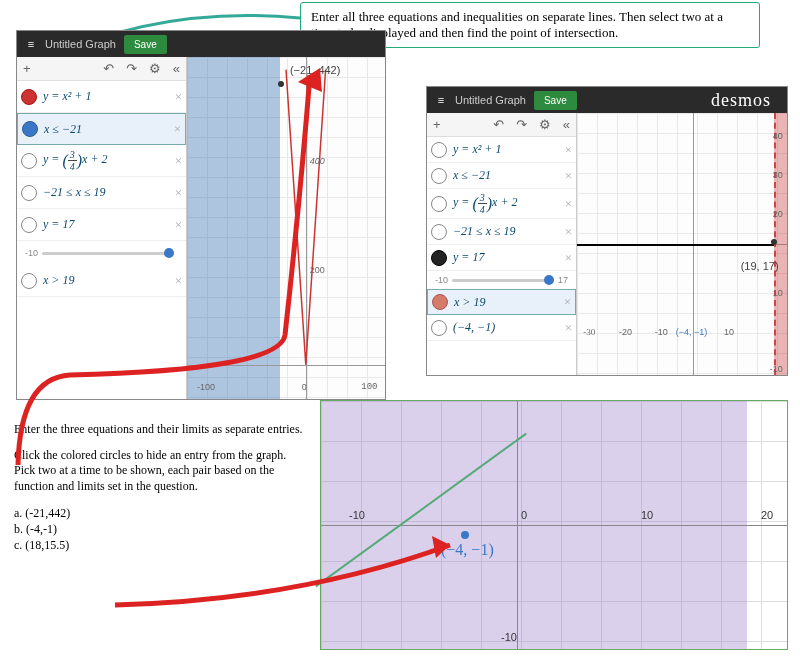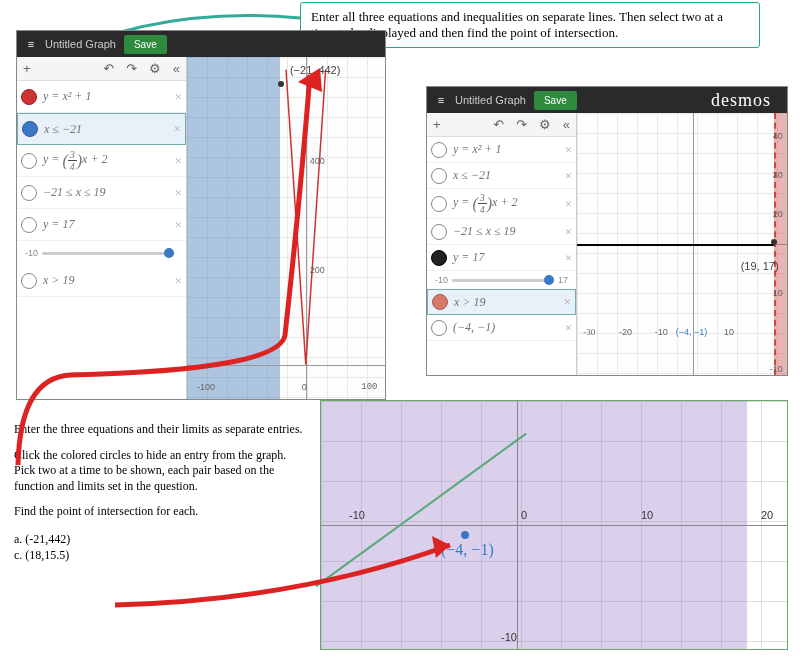--- a/index.html
+++ b/index.html
@@ -56,21 +56,21 @@
     position: relative;
   }
   .expr-row .circle {
     width: 16px; height: 16px; border-radius: 50%; border: 1px solid #888;
     margin-right: 6px; flex-shrink: 0;
   }
   .expr-row .circle.red { background: #c33; border-color: #a11; }
   .expr-row .circle.blue { background: #3a78c7; border-color: #2a5a97; }
   .expr-row .circle.black { background: #222; border-color: #000; }
   .expr-row .circle.peach { background: #d67a6a; border-color: #a55; }
-  .expr-row .expr-text { flex: 1; color: #737373; }
+  .expr-row .expr-text { flex: 1; color: #0c4a6e; }
   .expr-row .del-x { color: #aaa; font-size: 13px; cursor: pointer; font-style: normal; }
   .expr-row.selected { background: #e8f0fa; border: 1px solid #7aa; }
   
   .slider-row { height: 24px; display: flex; align-items: center; padding: 0 8px; font-size: 9px; color: #888; }
   .slider-track { flex: 1; height: 3px; background: #ccc; margin: 0 4px; position: relative; border-radius: 2px; }
   .slider-thumb { width: 10px; height: 10px; background: #3a78c7; border-radius: 50%; position: absolute; top: -4px; }
   
   .graph-area {
     flex: 1; position: relative; background: #fdfdfd;
     background-image: linear-gradient(#e8e8e8 1px, transparent 1px),
@@ -192,21 +192,21 @@
     </div>
     <div class="graph-area">
       <div class="shade-blue" style="left:0; width:47%; top:0; bottom:0;"></div>
       <div class="axis-v" style="left:60%;"></div>
       <div class="axis-h" style="top:90%;"></div>
       <svg class="parabola-svg" viewBox="0 0 200 340">
         <path d="M 100 10 Q 120 300 120 308 Q 120 300 140 10" stroke="#c33" stroke-width="1.5" fill="none"></path>
       </svg>
       <div style="position:absolute; left:46%; top:7%; width:6px; height:6px; background:#333; border-radius:50%;"></div>
       <div class="point-label" style="left:52%; top:2%;">(−21, 442)</div>
-      <div class="tick-label" style="left:62%; top:26%;">400</div>
+      <div class="tick-label" style="left:62%; top:26%;font-style:italic;">400</div>
       <div class="tick-label" style="left:62%; top:58%;">200</div>
       <div class="tick-label" style="left:5%; top:92%;">-100</div>
       <div class="tick-label" style="left:58%; top:92%;">0</div>
       <div class="tick-label" style="left:88%; top:92%;font-family:Liberation Mono, monospace;">100</div>
     </div>
   </div>
 </div>
 
 <div class="desmos-panel-2">
   <div class="desmos-header">
@@ -288,23 +288,23 @@
       <div class="tick-label" style="left:37%; top:78%;">-10</div>
       <div class="tick-label" style="left:70%; top:78%;">10</div>
       <div class="tick-label" style="left:47%; top:78%; color:#3a78c7;">(−4, −1)</div>
     </div>
   </div>
 </div>
 
 <div class="instructions">
   <p>Enter the three equations and their limits as separate entries.</p>
   <p>Click the colored circles to hide an entry from the graph.  Pick two at a time to be shown, each pair based on the function and limits set in the question.</p>
-  <p>Find the point of intersection for each.</p>
   <div class="answers">
     <div>a.  (-21,442)</div>
+    <div>b.  (-4,-1)</div>
     <div>c.  (18,15.5)</div>
   </div>
 </div>
 
 <div class="zoom-graph">
   <div class="grid"></div>
   <div class="shade-purple"></div>
   <div class="hline"></div>
   <div class="vline"></div>
   <div class="diag"></div>

